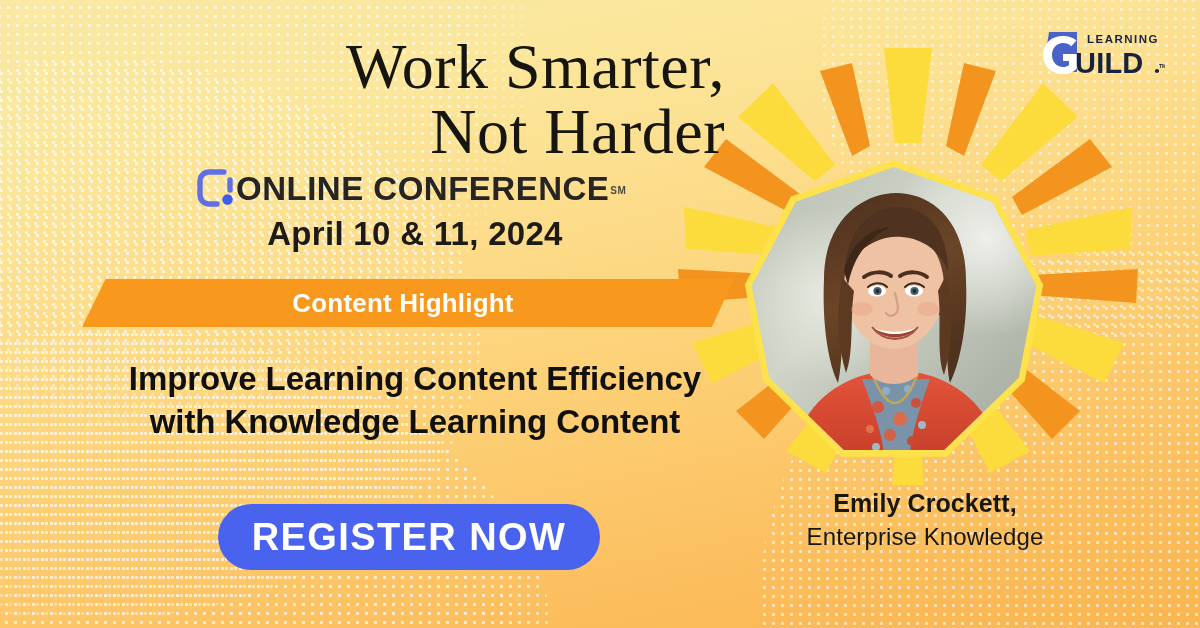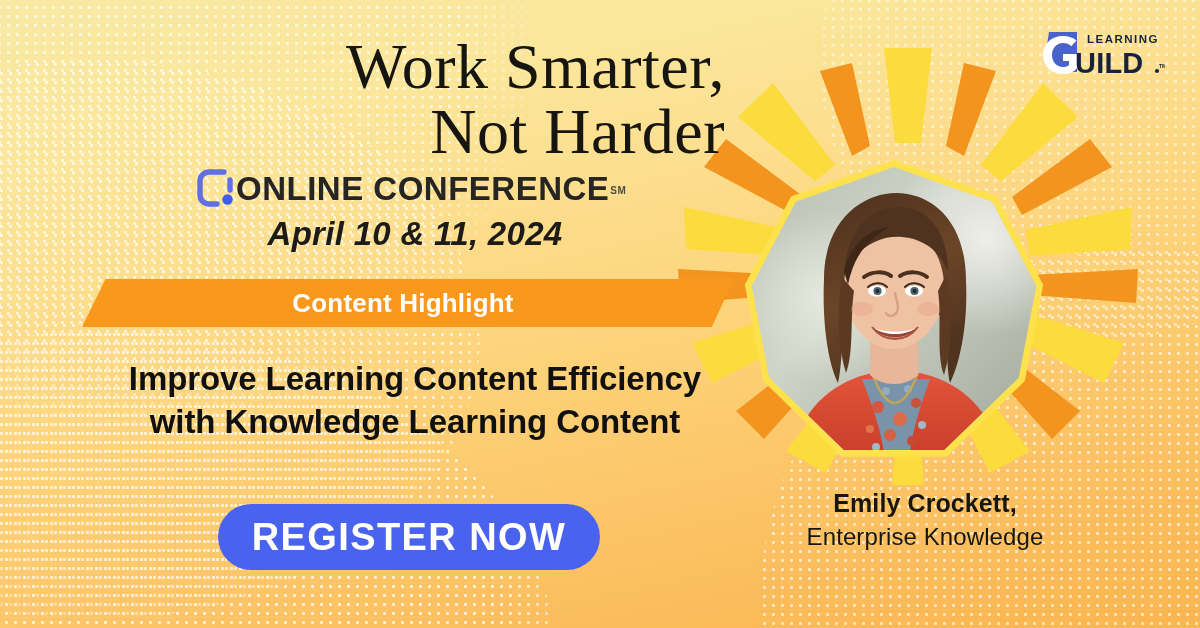--- a/index.html
+++ b/index.html
@@ -139,21 +139,20 @@
   
   #date-line {
     position: absolute;
     left: 205px; top: 215px;
     width: 420px;
     text-align: center;
     font-size: 33px;
     font-weight: 700;
     color: #1c1b18;
     letter-spacing: .3px;
-    font-style: italic;
   }
 
   
   #ribbon {
     position: absolute;
     left: 82px; top: 279px;
     width: 652px; height: 48px;
     background: #f8991d;
     clip-path: polygon(3.6% 0%, 100% 0%, 96.6% 100%, 0% 100%);
   }

